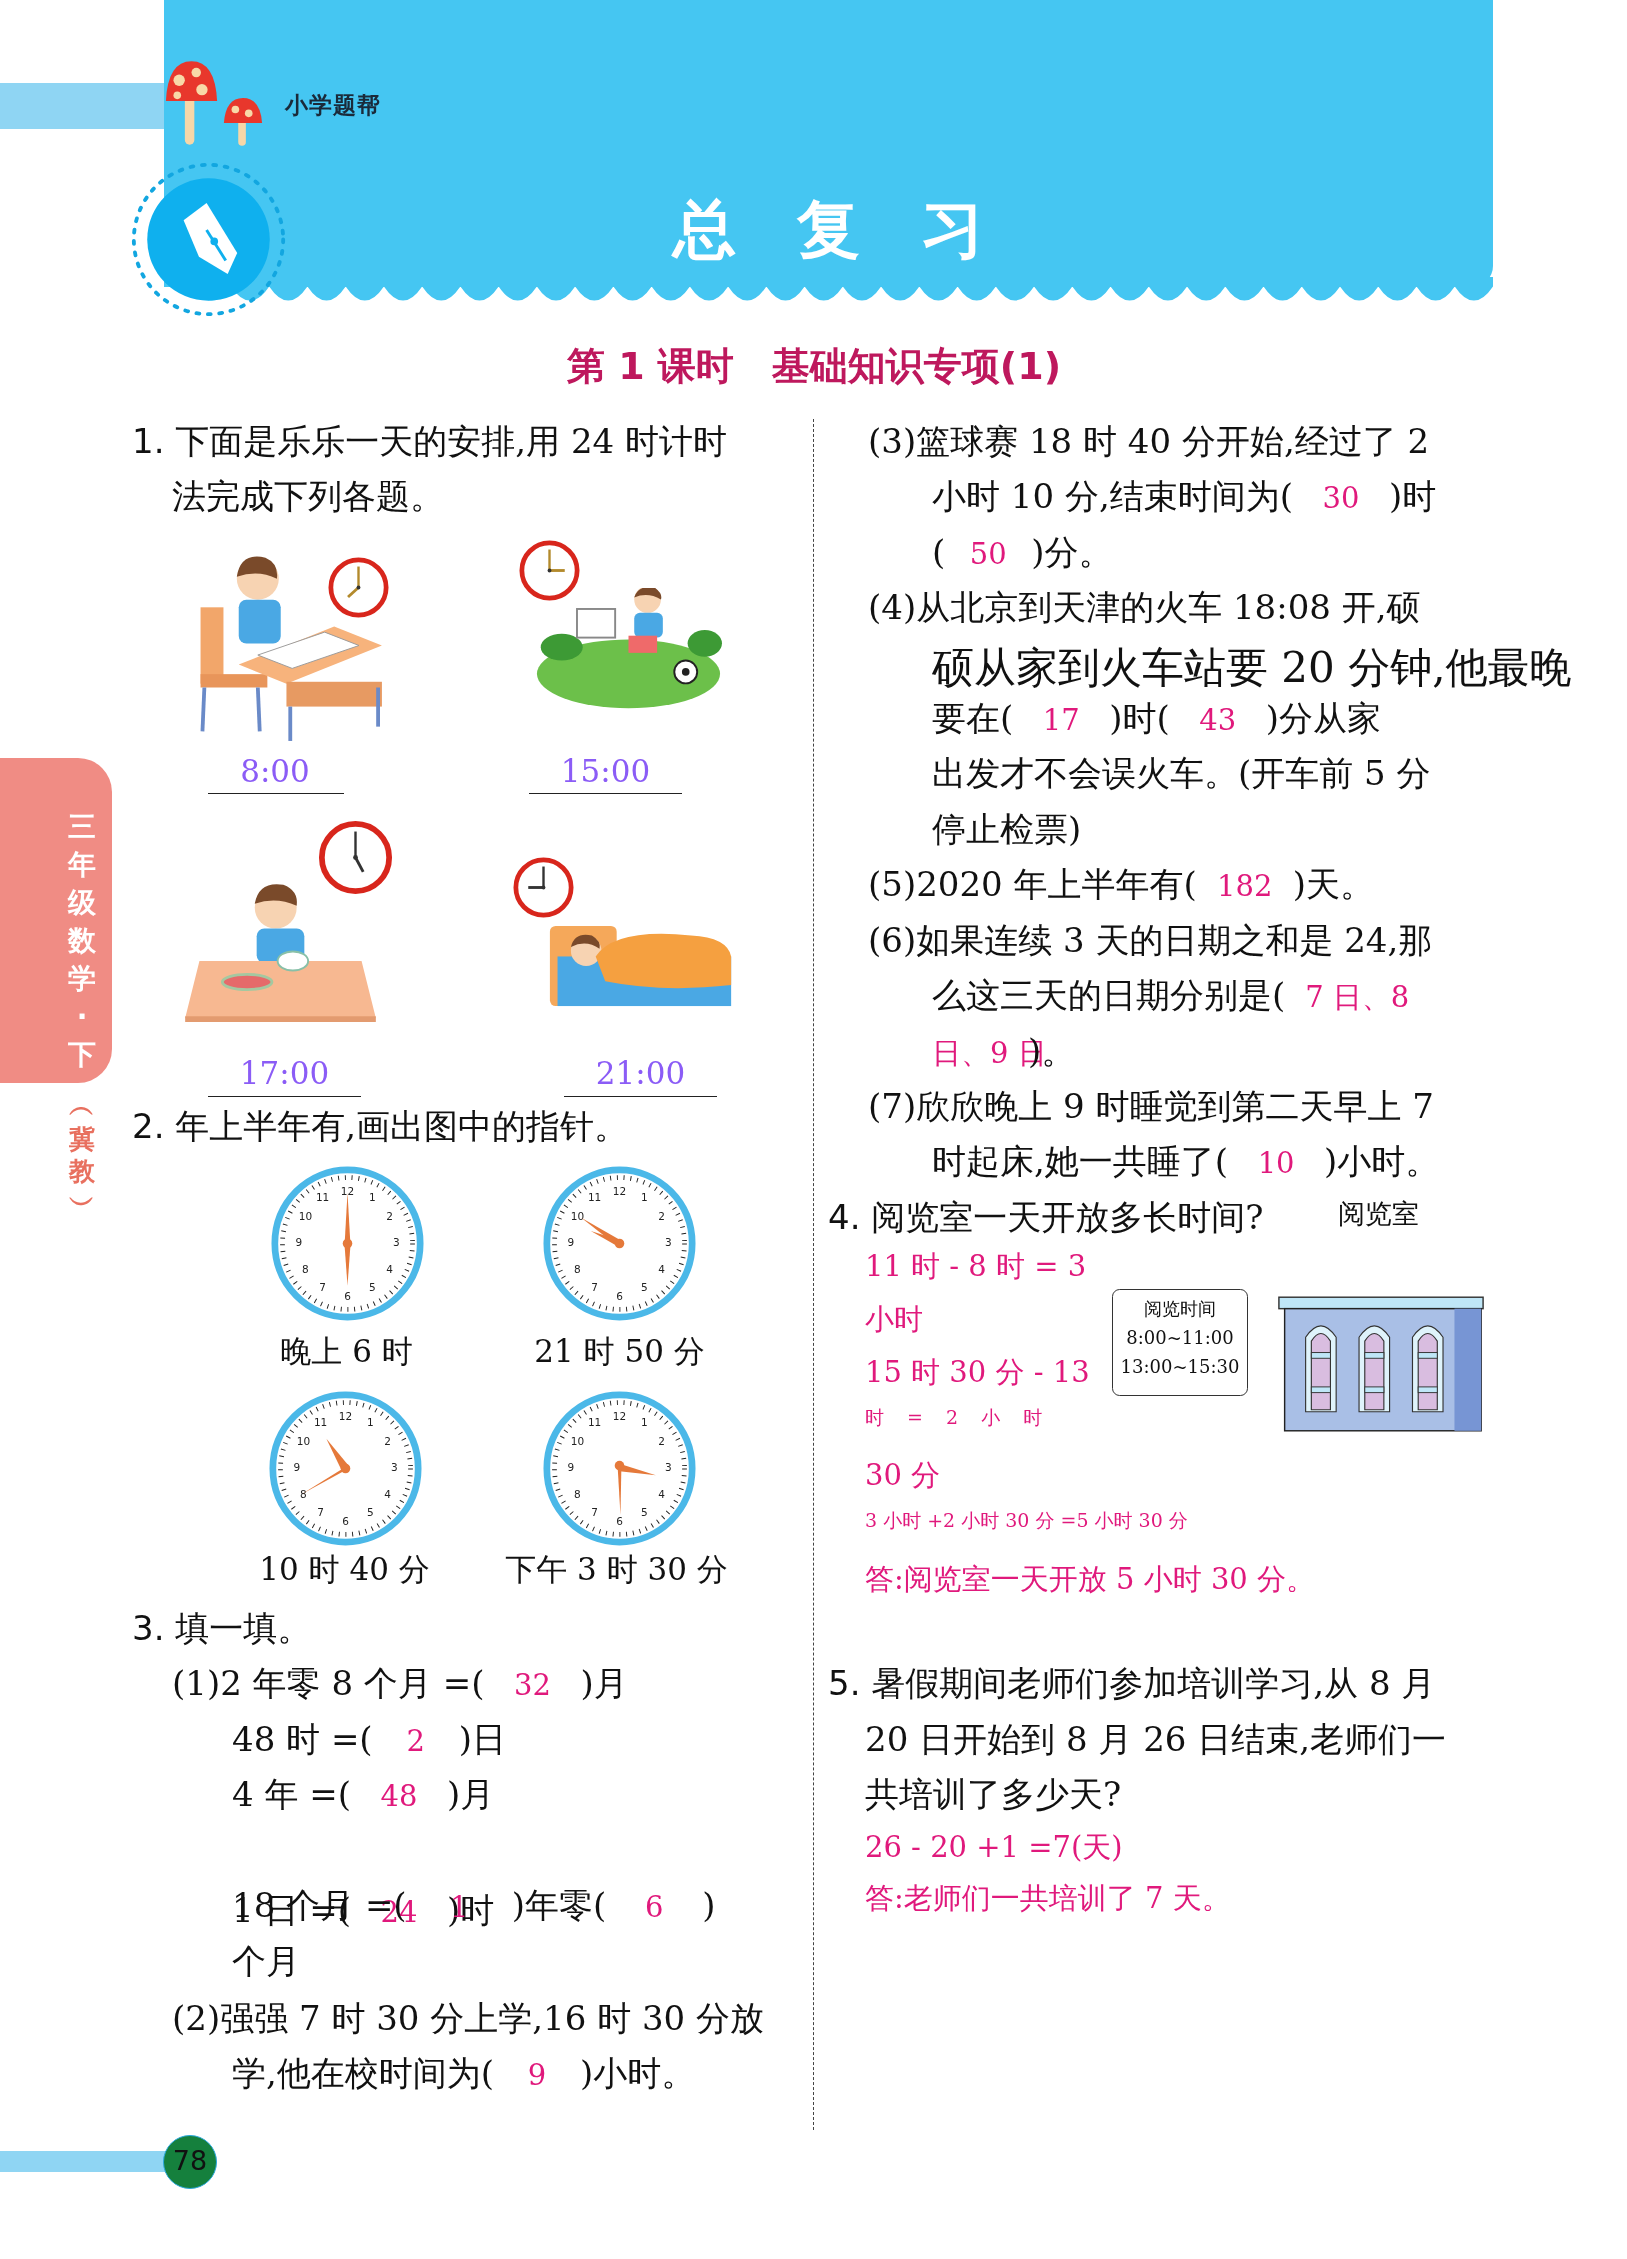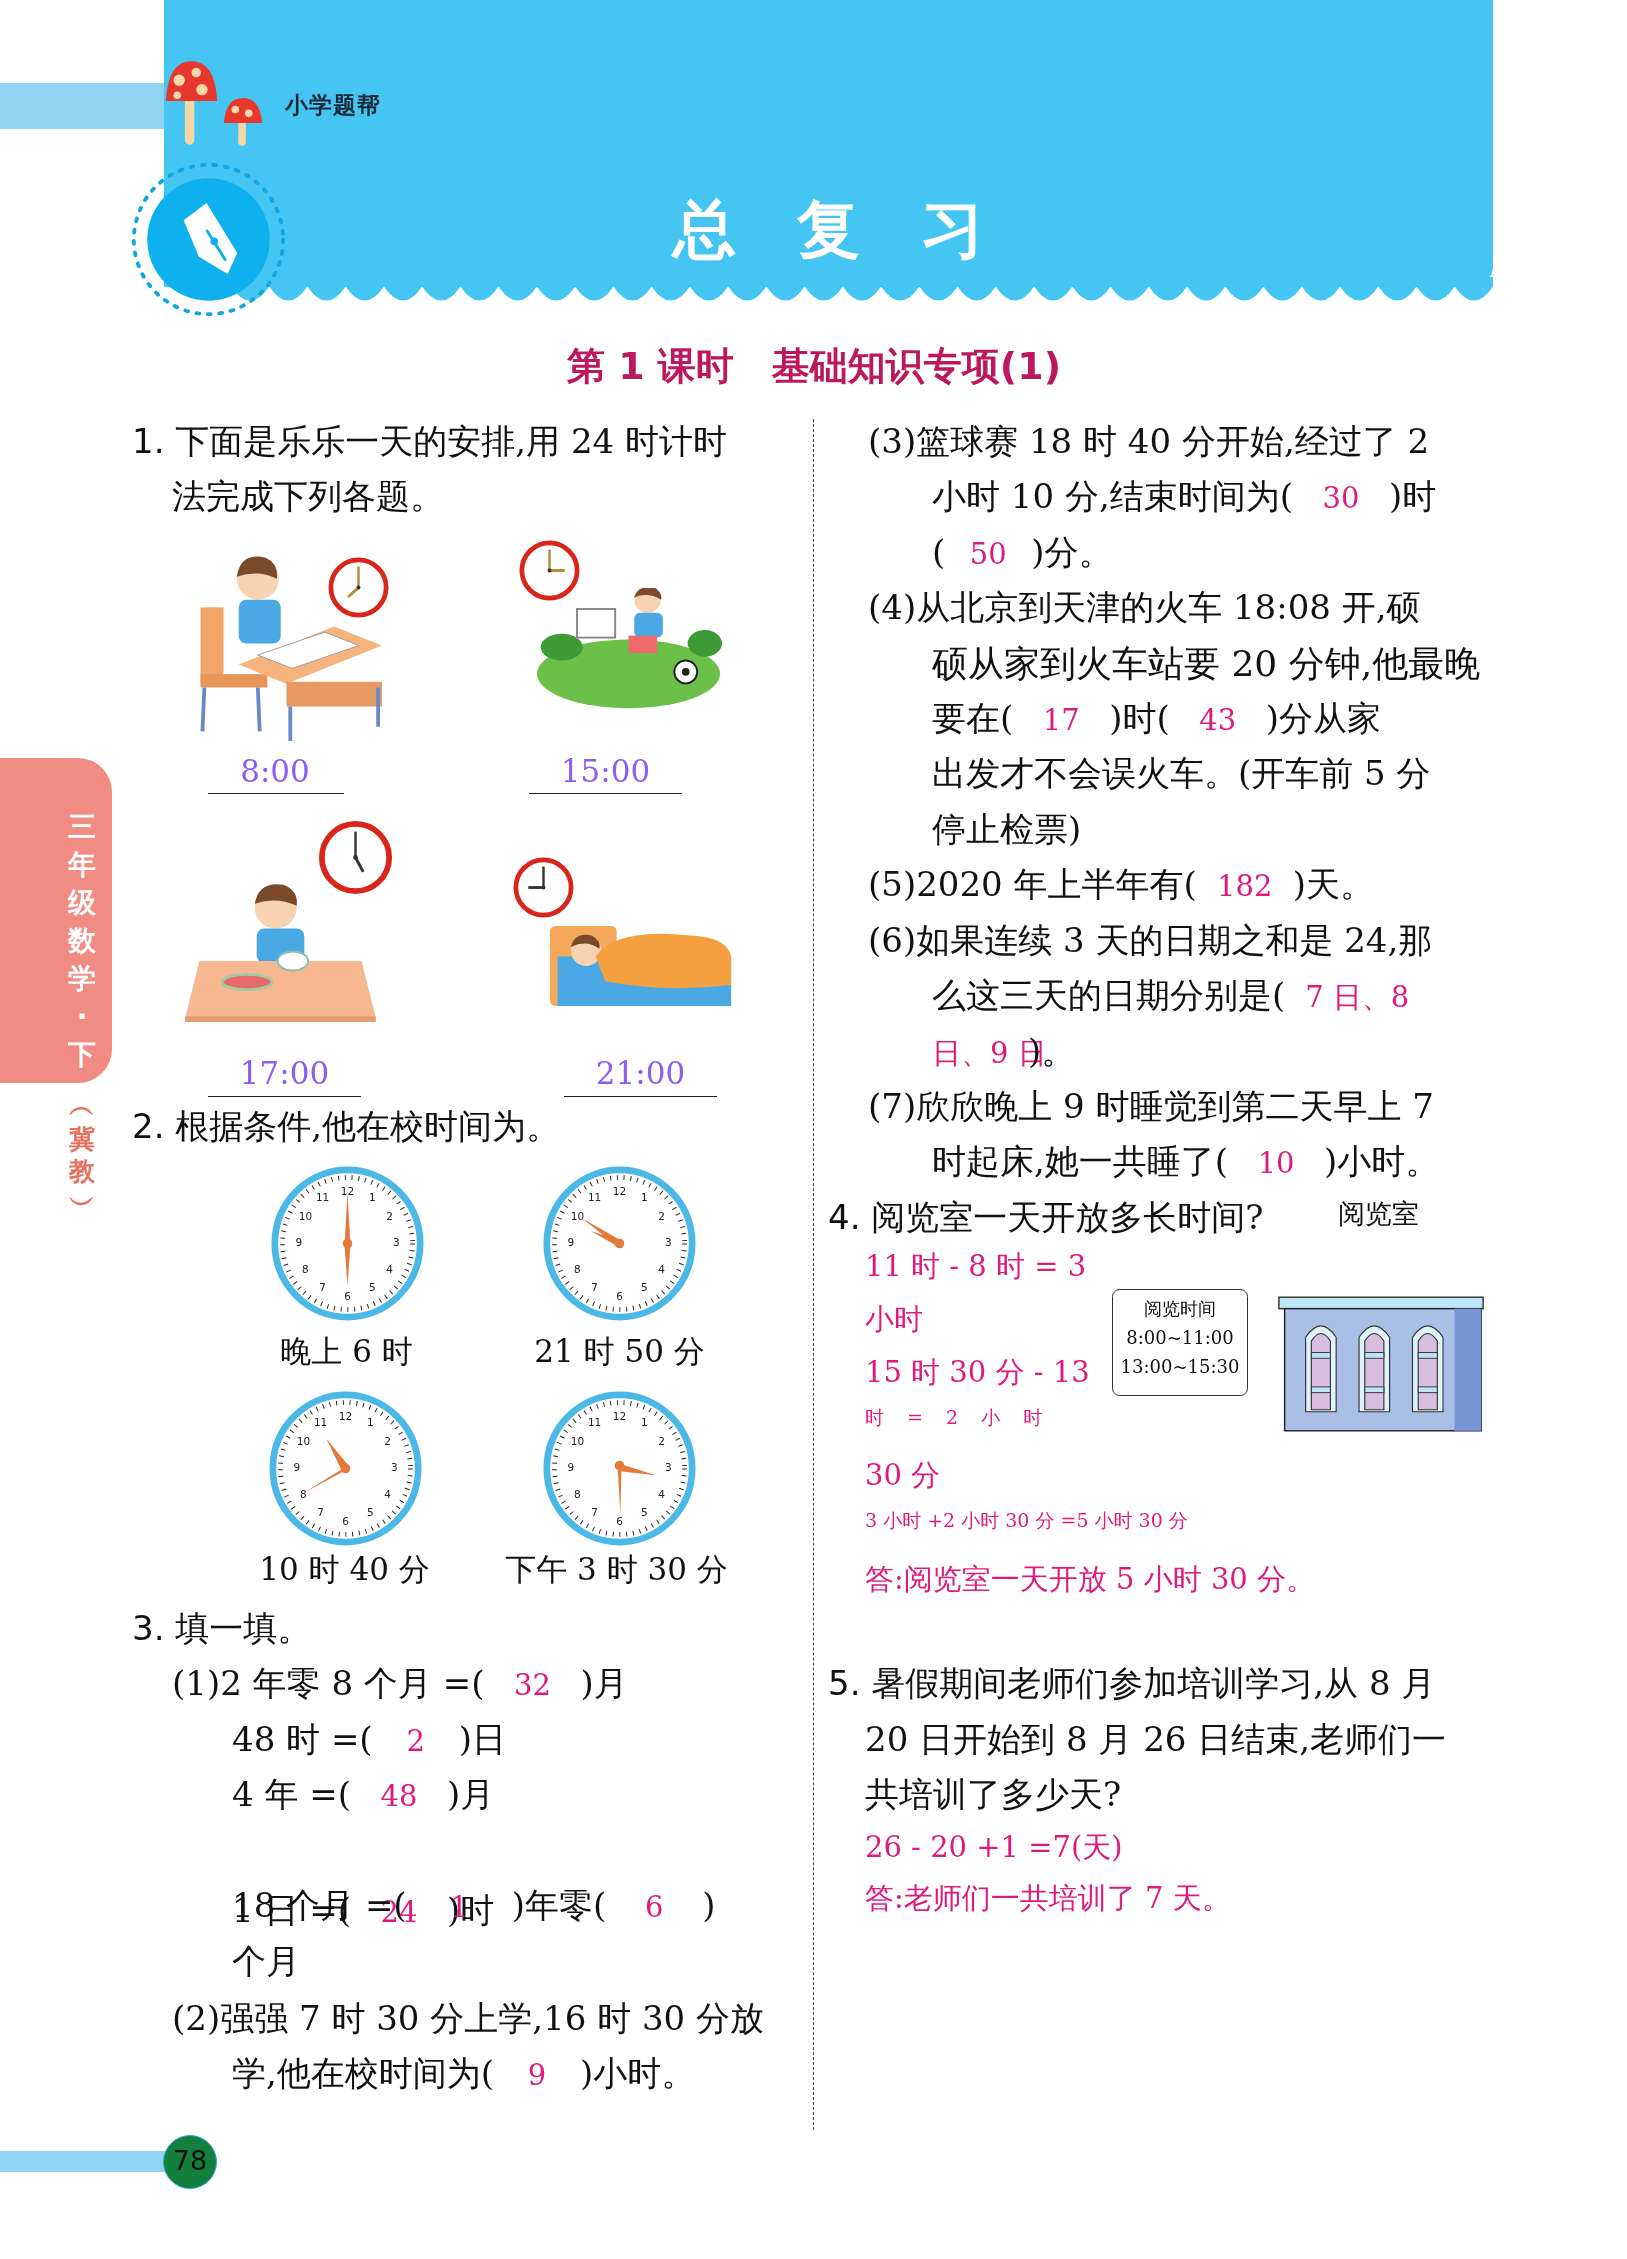--- a/index.html
+++ b/index.html
@@ -231,21 +231,21 @@
       <path d="M24,30 Q28,14 46,18 Q56,24 54,32 Q40,22 24,30Z" fill="#7a4a2a"></path>
     <path d="M50,40 Q70,10 150,18 Q188,20 192,40 L192,70 Q120,78 60,66 Z" fill="#f5a040"></path>
   </svg>
   <div class="time-label" style="left:564px;top:1055px;width:153px;">21:00</div>
   <div class="underline" style="left:564px;top:1096px;width:153px;"></div>
 </div>
 
 <div>
   <div class="line" style="left:132px;top:1104px;font-size:34px;">
     <span class="qnum">2.</span>
-    <span>根据条件,他在校时间为。</span>
+    <span>年上半年有,画出图中的指针。</span>
   </div>
 
   <svg class="clock-face" style="left:271px;top:1166px;" width="153" height="155" viewBox="0 0 160 162">
     <ellipse cx="80" cy="81" rx="76" ry="77" fill="#fff" stroke="#4bb8e8" stroke-width="7"></ellipse>
     <ellipse cx="80" cy="81" rx="68" ry="69" fill="none" stroke="#222" stroke-width="5" stroke-dasharray="1 6.1"></ellipse>
     <g font-family="DejaVu Sans, sans-serif" font-size="11" fill="#222" text-anchor="middle">
       <text x="80" y="30">12</text>
         <text x="106" y="37">1</text>
         <text x="124" y="56">2</text>
         <text x="131" y="84">3</text>
@@ -372,21 +372,21 @@
   <div class="line" style="left:932px;top:474px;font-size:34px;">
     <span>小时 10 分,结束时间为(</span><span class="blank-ans" style="width:96px;">30</span><span>)时</span>
   </div>
   <div class="line" style="left:932px;top:530px;font-size:34px;">
     <span>(</span><span class="blank-ans" style="width:86px;">50</span><span>)分。</span>
   </div>
 
   <div class="line" style="left:868px;top:585px;font-size:34px;">
     <span>(4)</span><span>从北京到天津的火车 18:08 开,硕</span>
   </div>
-  <div class="line" style="left:932px;top:640px;font-size:36px;">硕从家到火车站要 20 分钟,他最晚</div>
+  <div class="line" style="left:932px;top:640px;font-size:42px;">硕从家到火车站要 20 分钟,他最晚</div>
   <div class="line" style="left:932px;top:696px;font-size:34px;">
     <span>要在(</span><span class="blank-ans" style="width:96px;">17</span><span>)时(</span><span class="blank-ans" style="width:96px;">43</span><span>)分从家</span>
   </div>
   <div class="line" style="left:932px;top:751px;font-size:34px;">出发才不会误火车。(开车前 5 分</div>
   <div class="line" style="left:932px;top:807px;font-size:34px;">停止检票)</div>
 
   <div class="line" style="left:868px;top:862px;font-size:34px;">
     <span>(5)</span><span>2020 年上半年有(</span><span class="blank-ans" style="width:96px;">182</span><span>)天。</span>
   </div>
 

